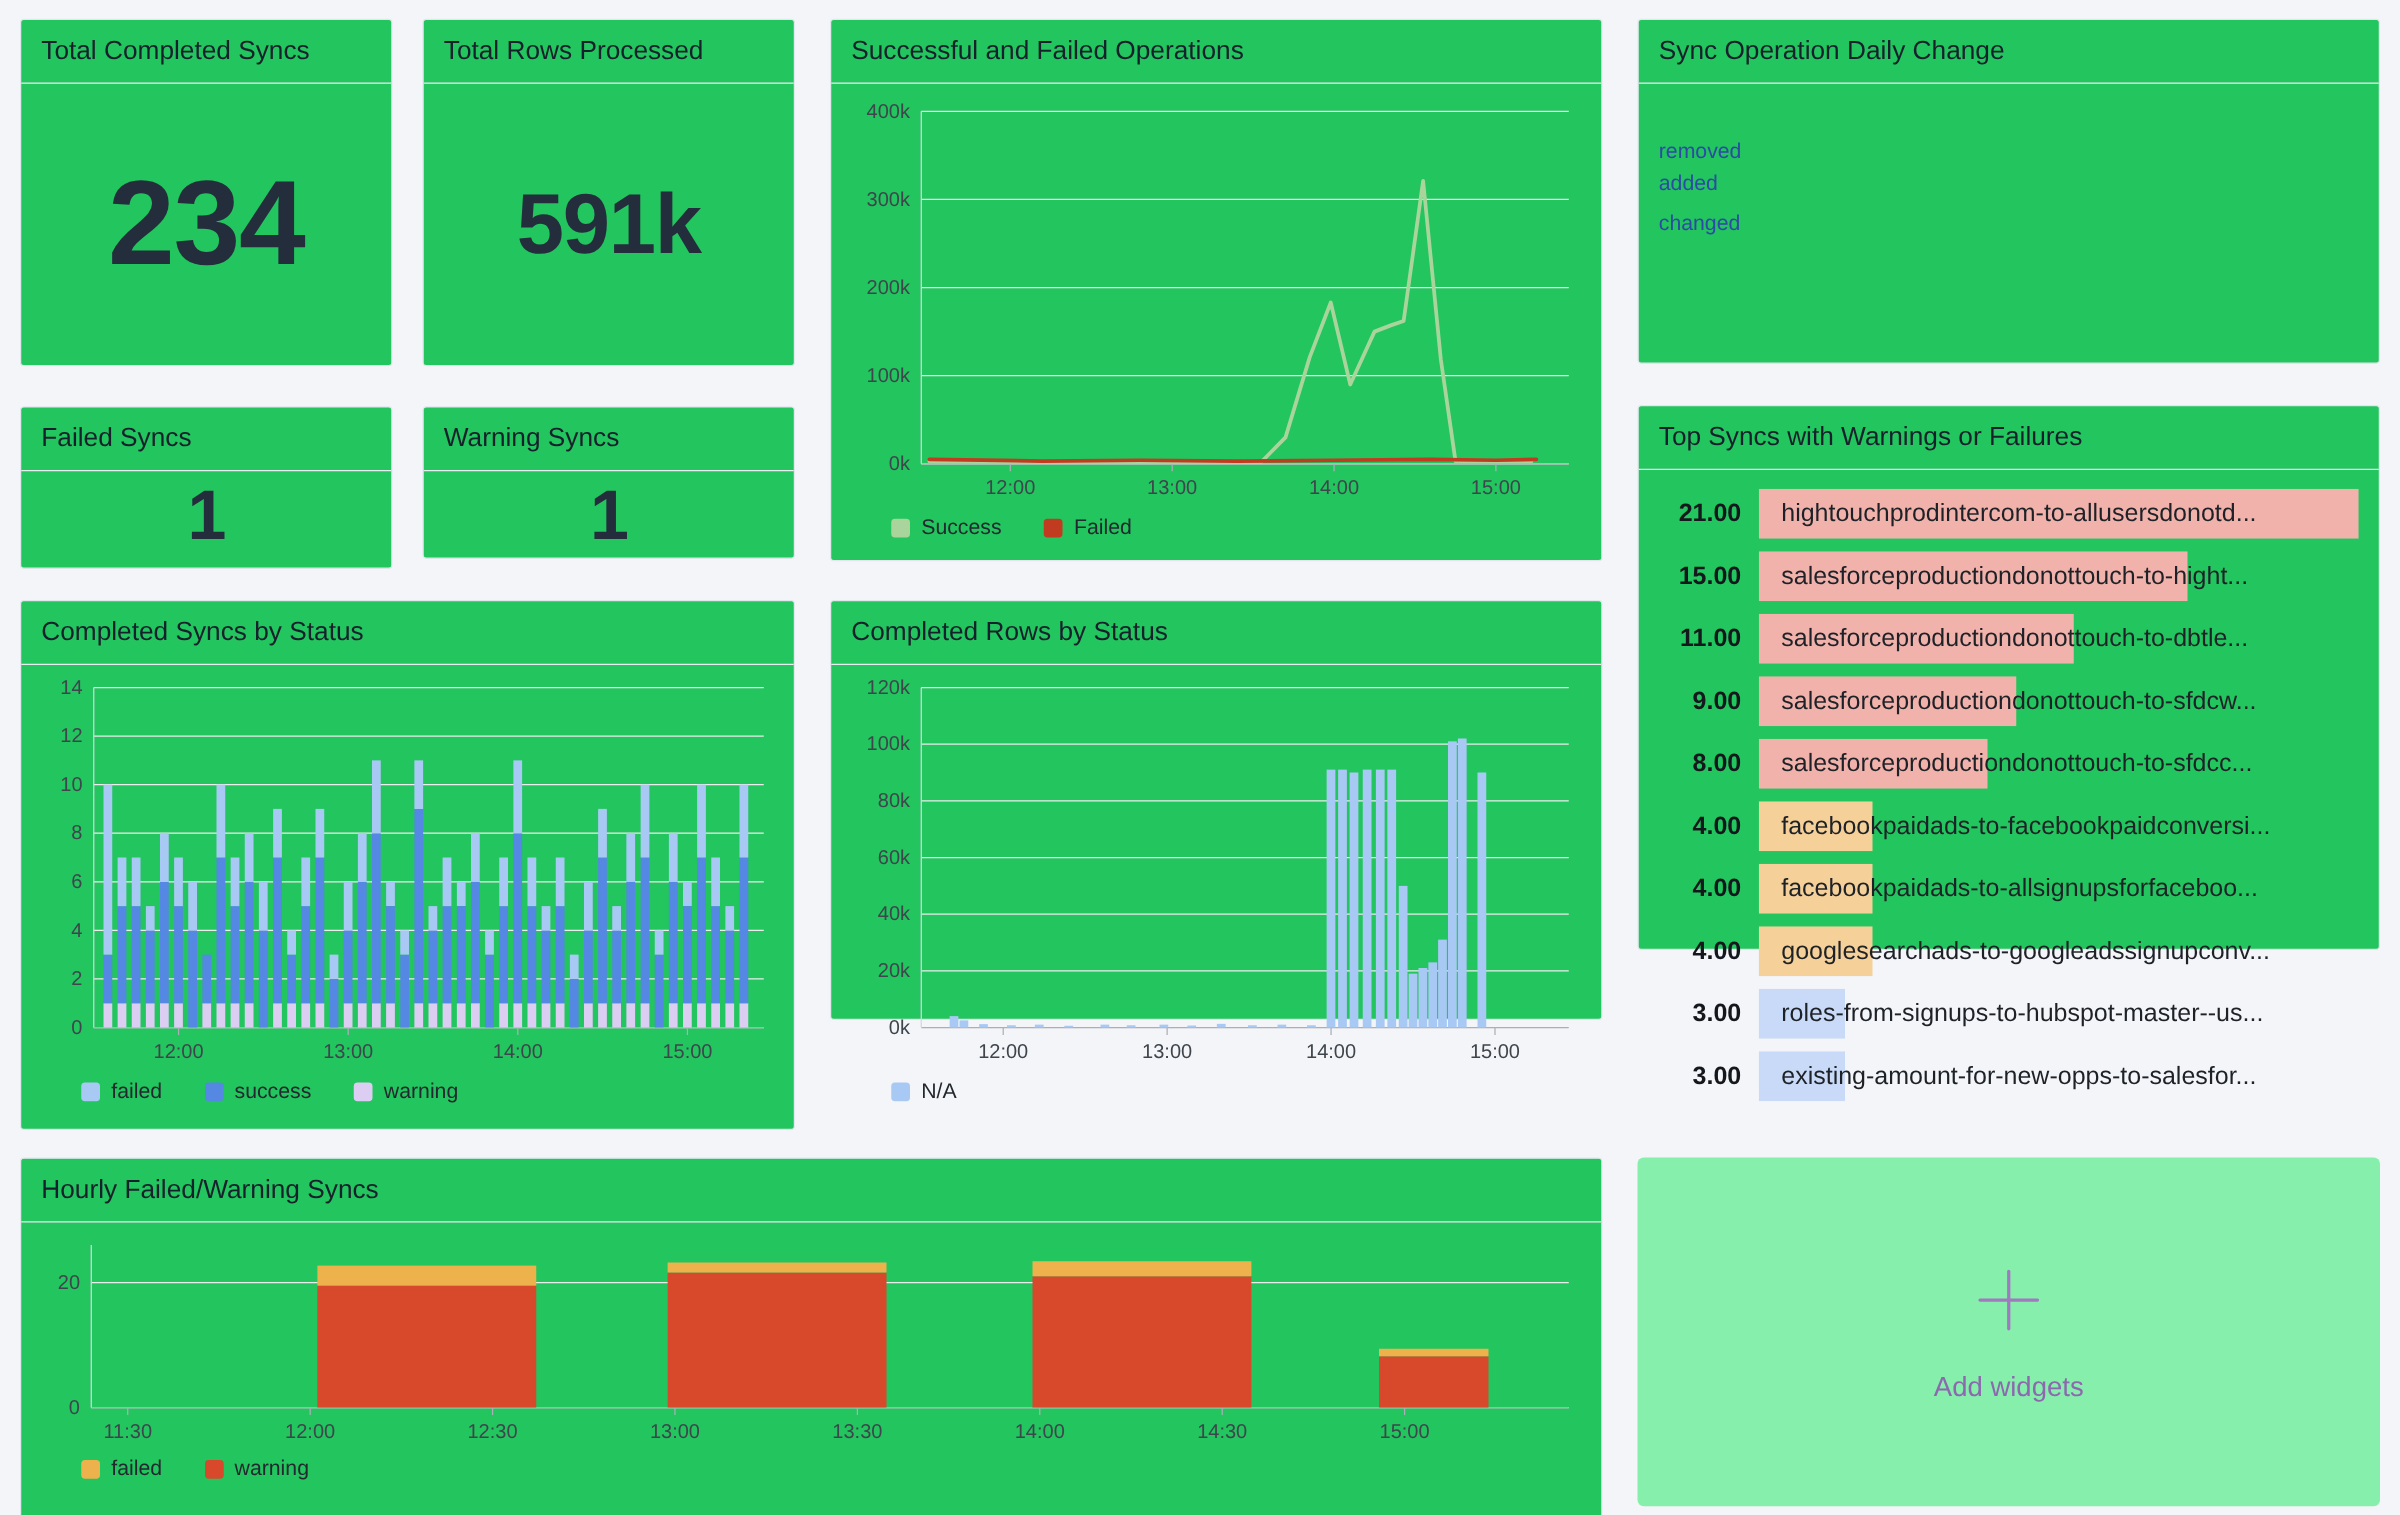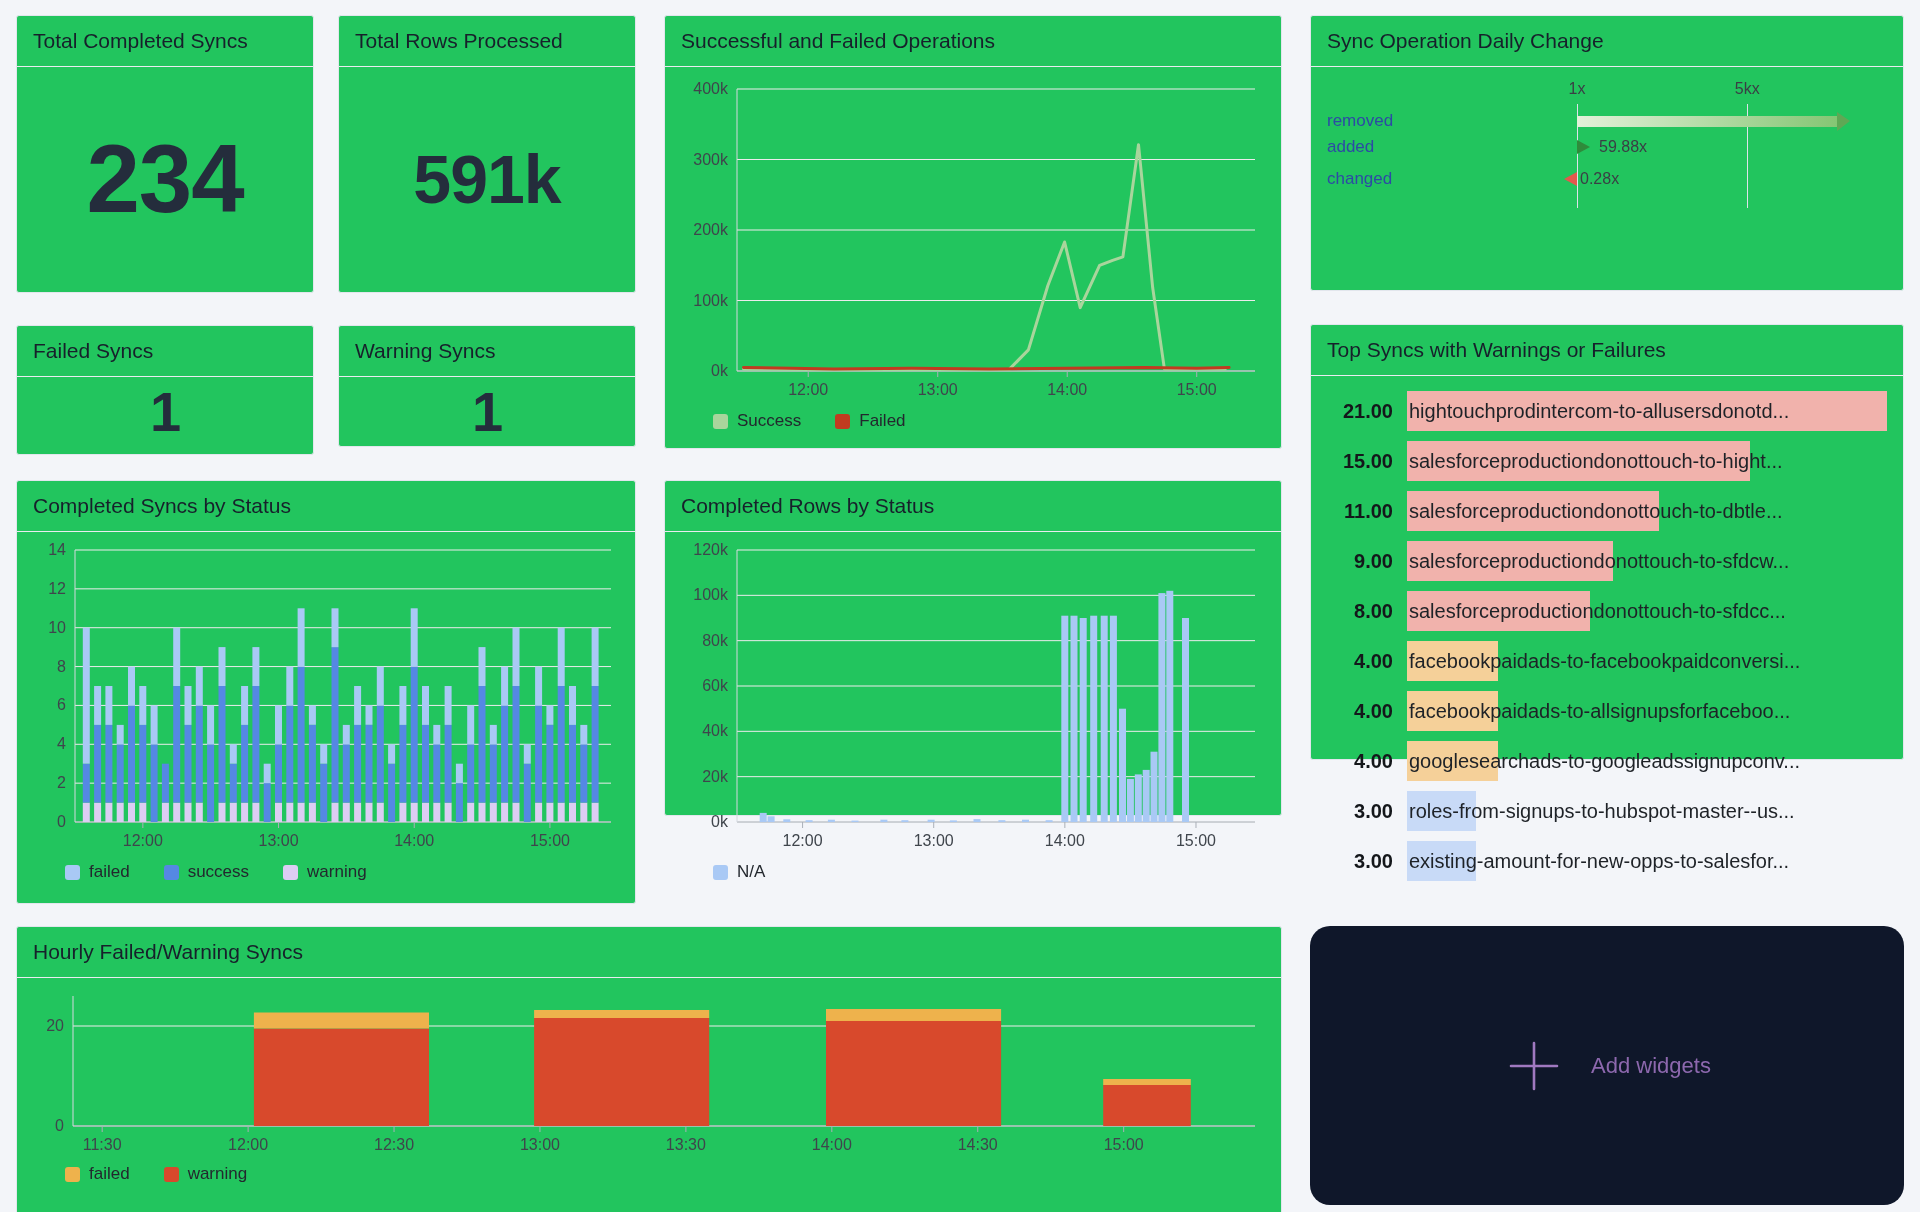--- a/index.html
+++ b/index.html
@@ -27,23 +27,23 @@
   .dc-tri{position:absolute;width:0;height:0}
   .dc-tri-right{border-left:13px solid #2f8b3b;border-top:7px solid transparent;border-bottom:7px solid transparent}
   .dc-tri-left{border-right:13px solid #e4574d;border-top:7px solid transparent;border-bottom:7px solid transparent}
   .dc-val{position:absolute;font-size:16px;line-height:18px;color:#3a3f45}
   
   .ts-list{padding:10px 16px 0}
   .ts-row{height:50px;display:flex;align-items:center;cursor:pointer}
   .ts-val{width:66px;text-align:right;font-size:20px;font-weight:bold;color:#14171b;margin-right:14px;flex:none}
   .ts-name{flex:1;position:relative;height:40px;overflow:hidden}
   .ts-bar{position:absolute;left:0;top:0;height:100%}
-  .ts-text{position:relative;display:block;line-height:40px;padding-left:2px;font-size:20px;color:#1e2227;white-space:nowrap;overflow:hidden}
+  .ts-text{position:relative;display:block;line-height:40px;padding-left:18px;font-size:20px;color:#1e2227;white-space:nowrap;overflow:hidden}
   
-  .add-widgets{background:#0f172a;border:none;border-radius:20px;display:flex;flex-direction:row;align-items:center;justify-content:center;gap:26px;cursor:pointer}
+  .add-widgets{background:#86efac;border:none;border-radius:5px;display:flex;flex-direction:column;align-items:center;justify-content:center;gap:26px;cursor:pointer}
   .aw-label{font-size:22px;color:#8d68ae}
 </style>
 </head>
 <body>
 
 <section class="card" style="left:16px;top:15px;width:298px;height:278px">
   <div class="card-title">Total Completed Syncs</div>
   <div class="stat-body stat-big" style="height:224px">234</div>
 </section>
 
@@ -101,31 +101,20 @@
       </div>
   </div>
 </section>
 
 <section class="card" style="left:1310px;top:15px;width:594px;height:276px">
   <div class="card-title">Sync Operation Daily Change</div>
   <div class="dc-body">
     <span class="dc-label" style="top:31px">removed</span>
     <span class="dc-label" style="top:57px">added</span>
     <span class="dc-label" style="top:89px">changed</span>
-    <div class="dc-plot">
-      <div class="dc-grid" style="left:0"></div>
-      <div class="dc-grid" style="left:57.5%"></div>
-      <span class="dc-scale" style="left:0">1x</span>
-      <span class="dc-scale" style="left:57.5%">5kx</span>
-      <div class="dc-bar"></div>
-      <span class="dc-tri dc-tri-right" style="top:60px;left:0"></span>
-      <span class="dc-val" style="top:58px;left:22px">59.88x</span>
-      <span class="dc-tri dc-tri-left" style="top:92px;left:-13px"></span>
-      <span class="dc-val" style="top:90px;left:3px">0.28x</span>
-    </div>
   </div>
 </section>
 
 <section class="card" style="left:16px;top:480px;width:620px;height:424px">
   <div class="card-title">Completed Syncs by Status</div>
   <div class="chart-body">
     <svg width="588" height="316">
         <line x1="42" x2="578" y1="282" y2="282" stroke="#ececec"></line>
         <text x="33" y="287" text-anchor="end" class="tick">0</text>
         <line x1="42" x2="578" y1="243.14285714285714" y2="243.14285714285714" stroke="#ececec"></line>

